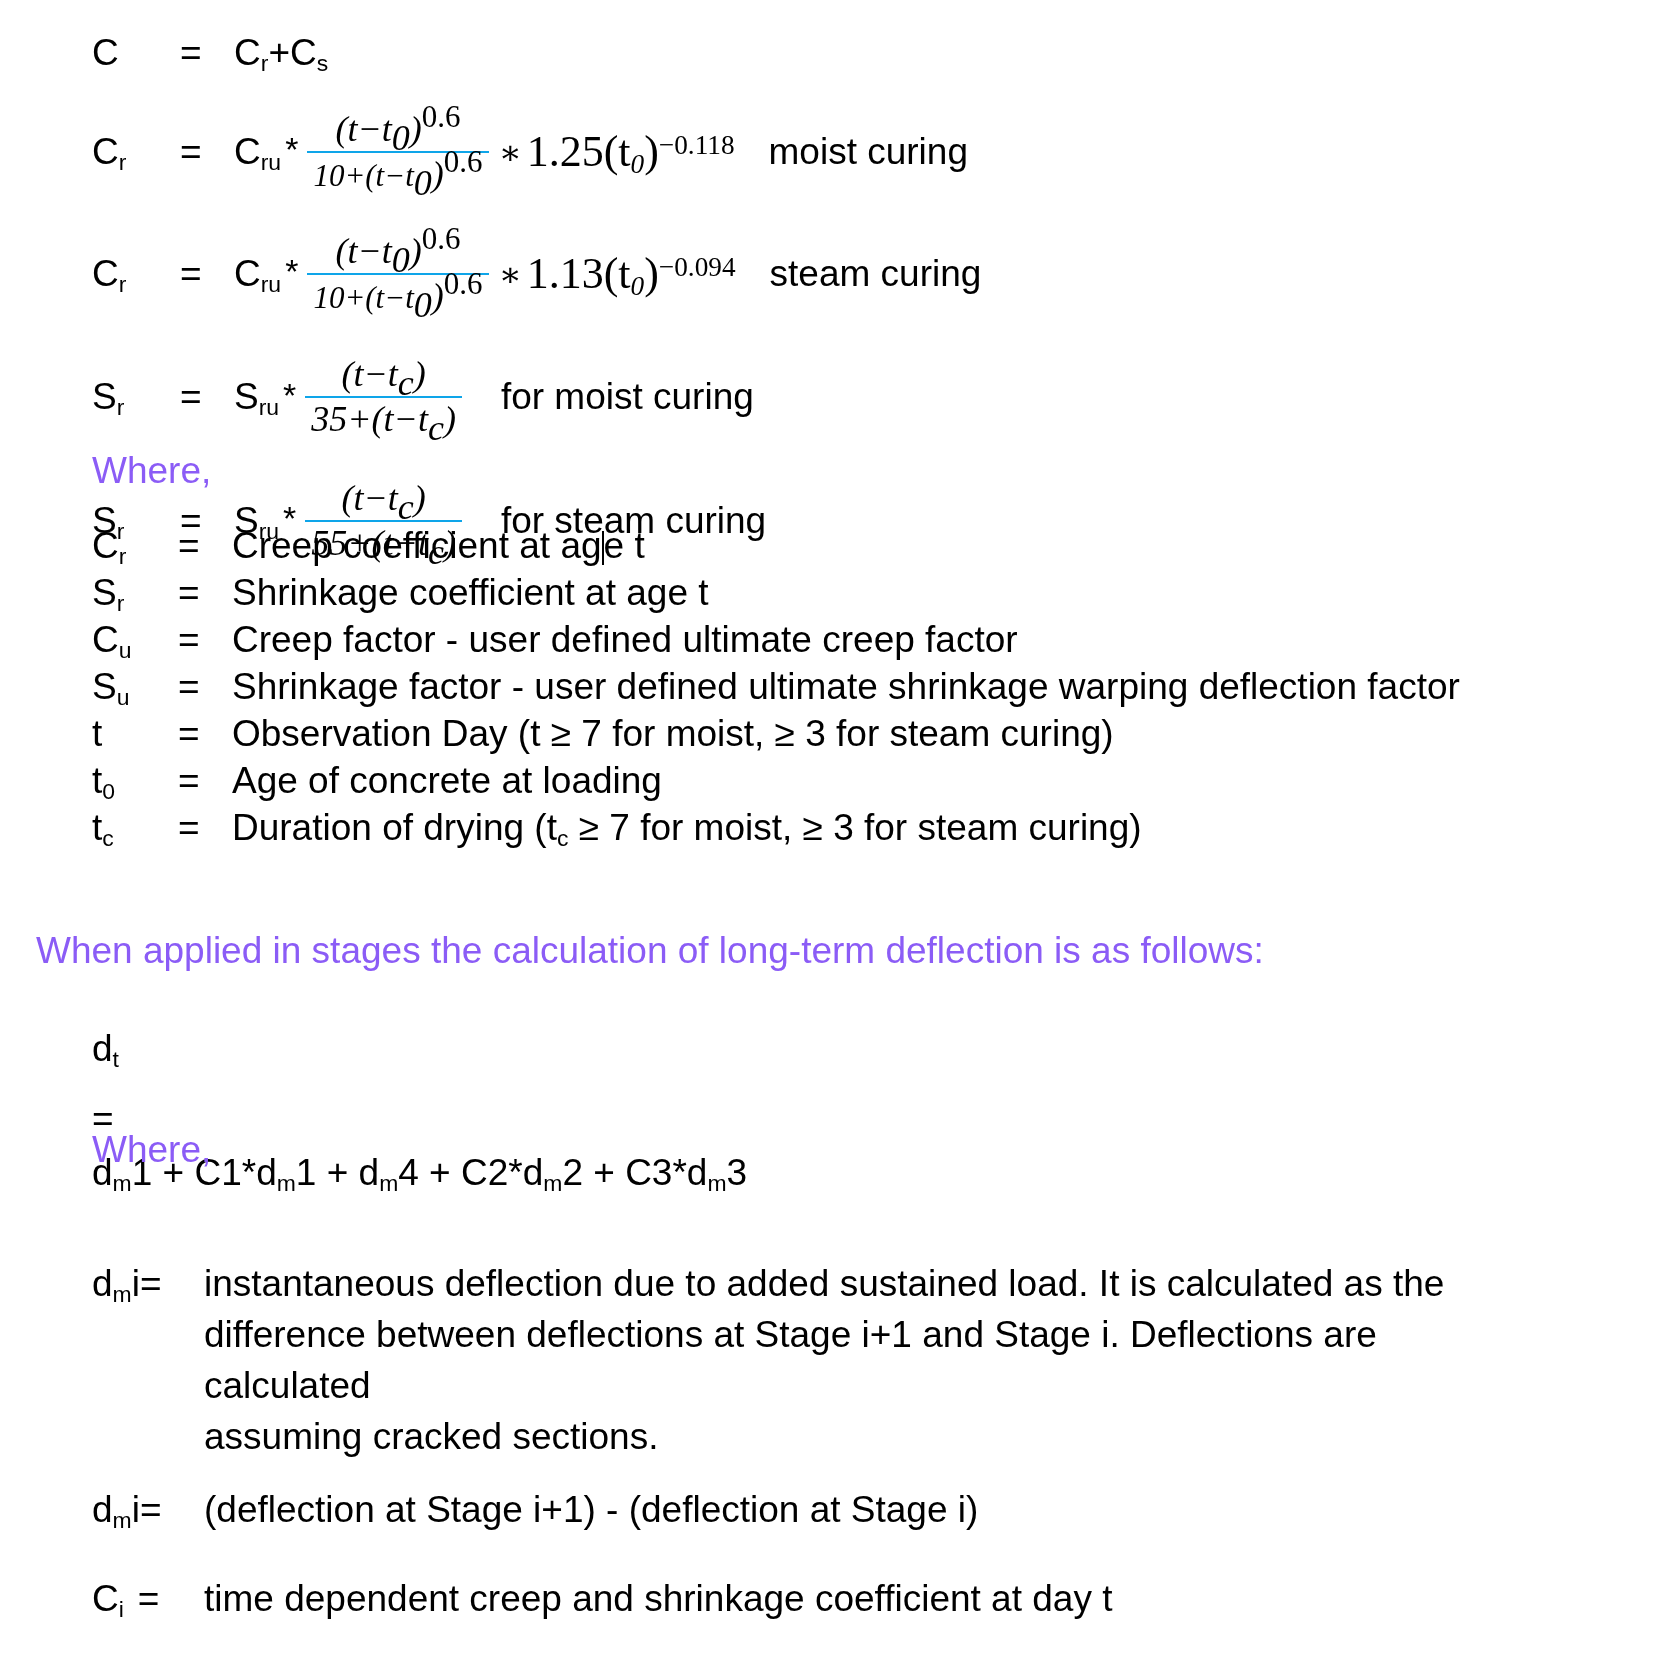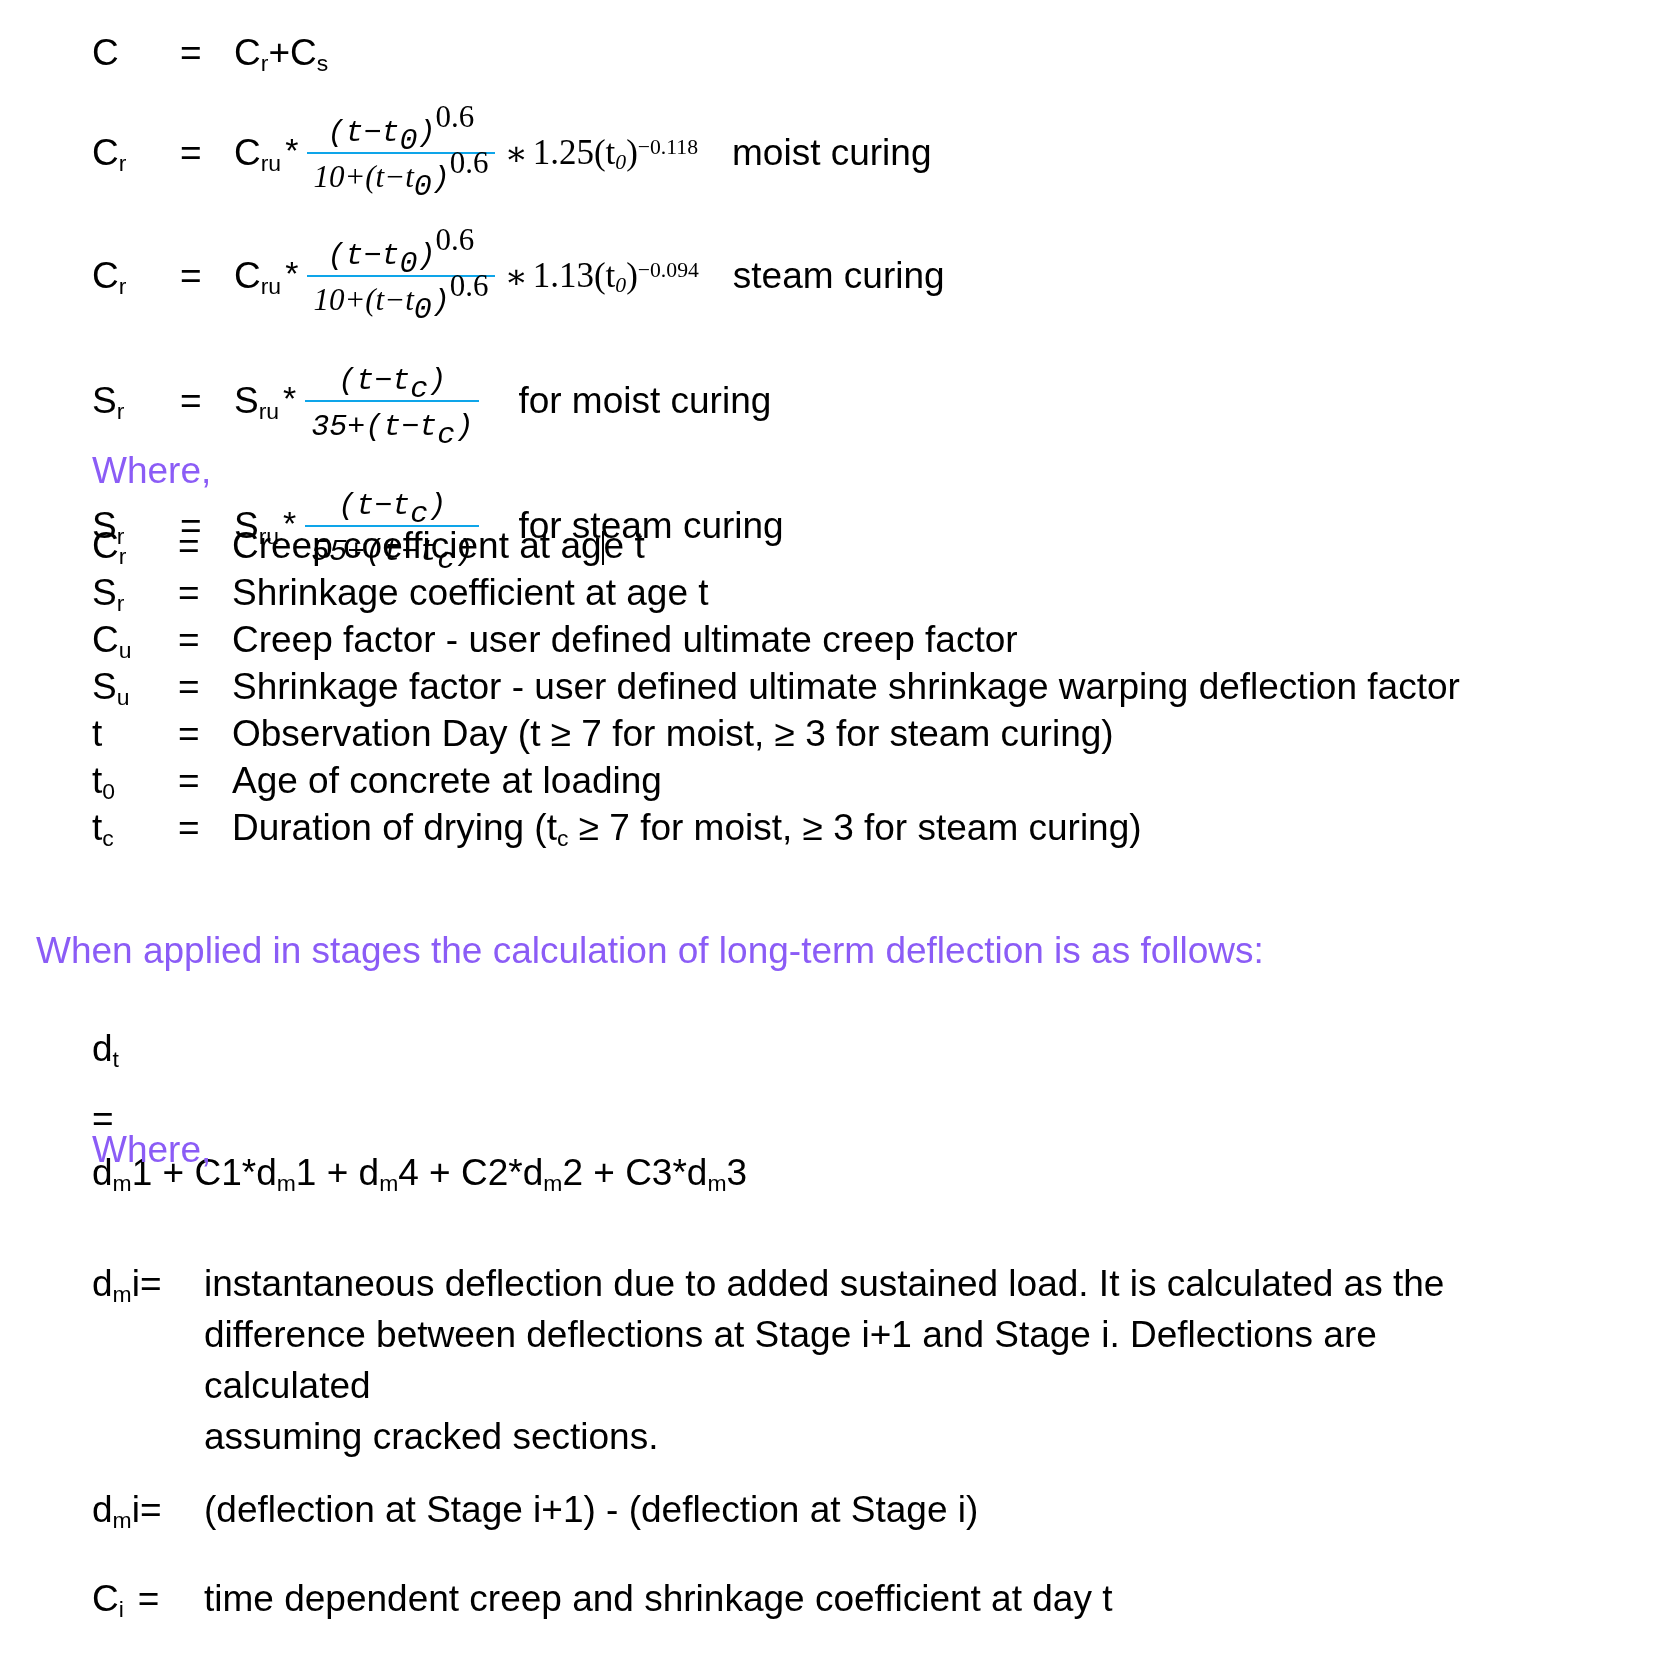--- a/index.html
+++ b/index.html
@@ -67,23 +67,23 @@
   }
   .ast {
     font-family: "Liberation Sans", sans-serif;
     font-size: 34px;
     padding: 0 4px;
     position: relative;
     top: -2px;
   }
   
   .math {
-    font-family: Liberation Mono, monospace;
+    font-family: Liberation Serif, serif;
     font-style: italic;
-    font-size: 30px;
+    font-size: 36px;
   }
   .math-up {
     font-family: "Liberation Serif", "DejaVu Serif", serif;
     font-style: normal;
     font-size: 31px;
   }
   .frac {
     display: inline-flex;
     flex-direction: column;
     align-items: center;
@@ -103,21 +103,21 @@
   }
   .mulbig {
     font-family: "Liberation Serif", "DejaVu Serif", serif;
     font-style: normal;
     font-size: 34px;
     padding: 0 5px;
   }
   .coef {
     font-family: "Liberation Serif", "DejaVu Serif", serif;
     font-style: normal;
-    font-size: 35px;
+    font-size: 44px;
   }
   .eq-note {
     font-family: "Liberation Sans", sans-serif;
     font-size: 37px;
     padding-left: 34px;
     white-space: nowrap;
   }
 
   
   .where-1 {

